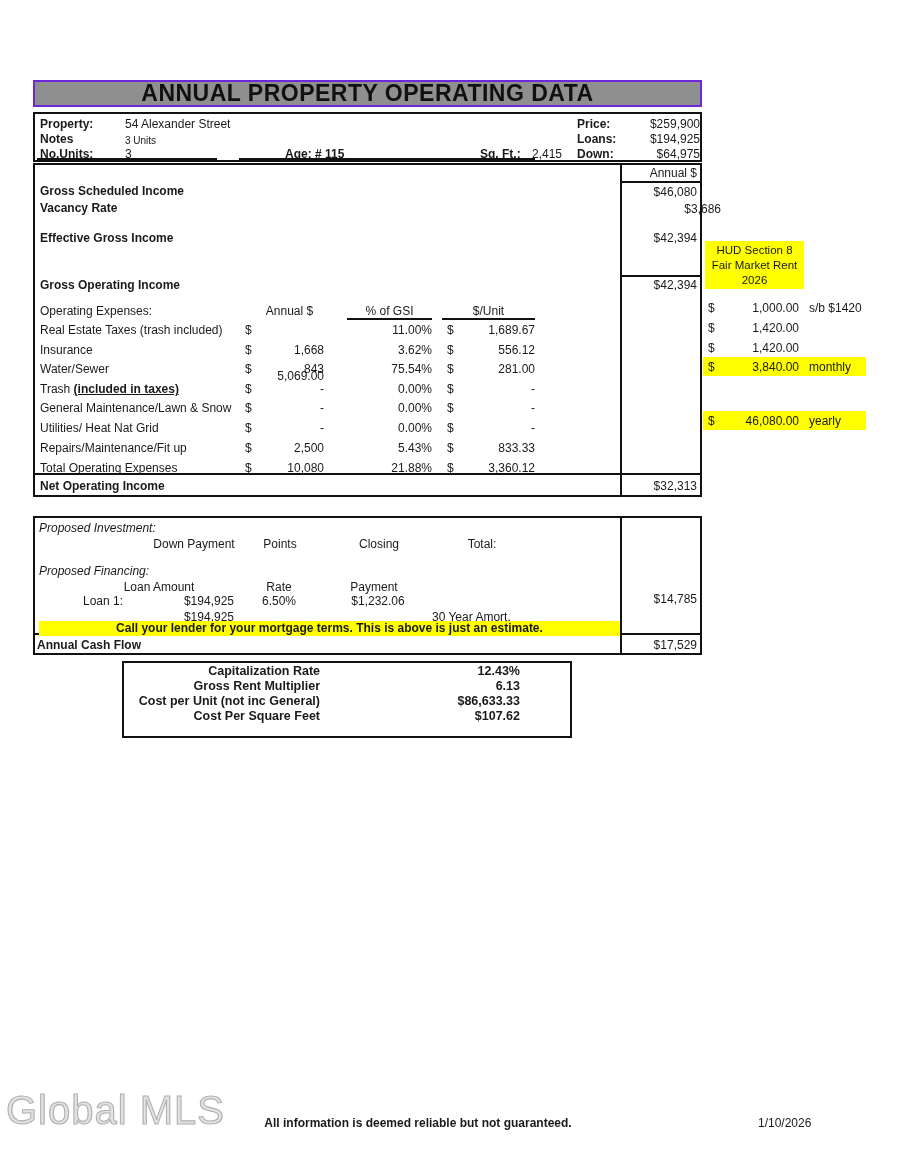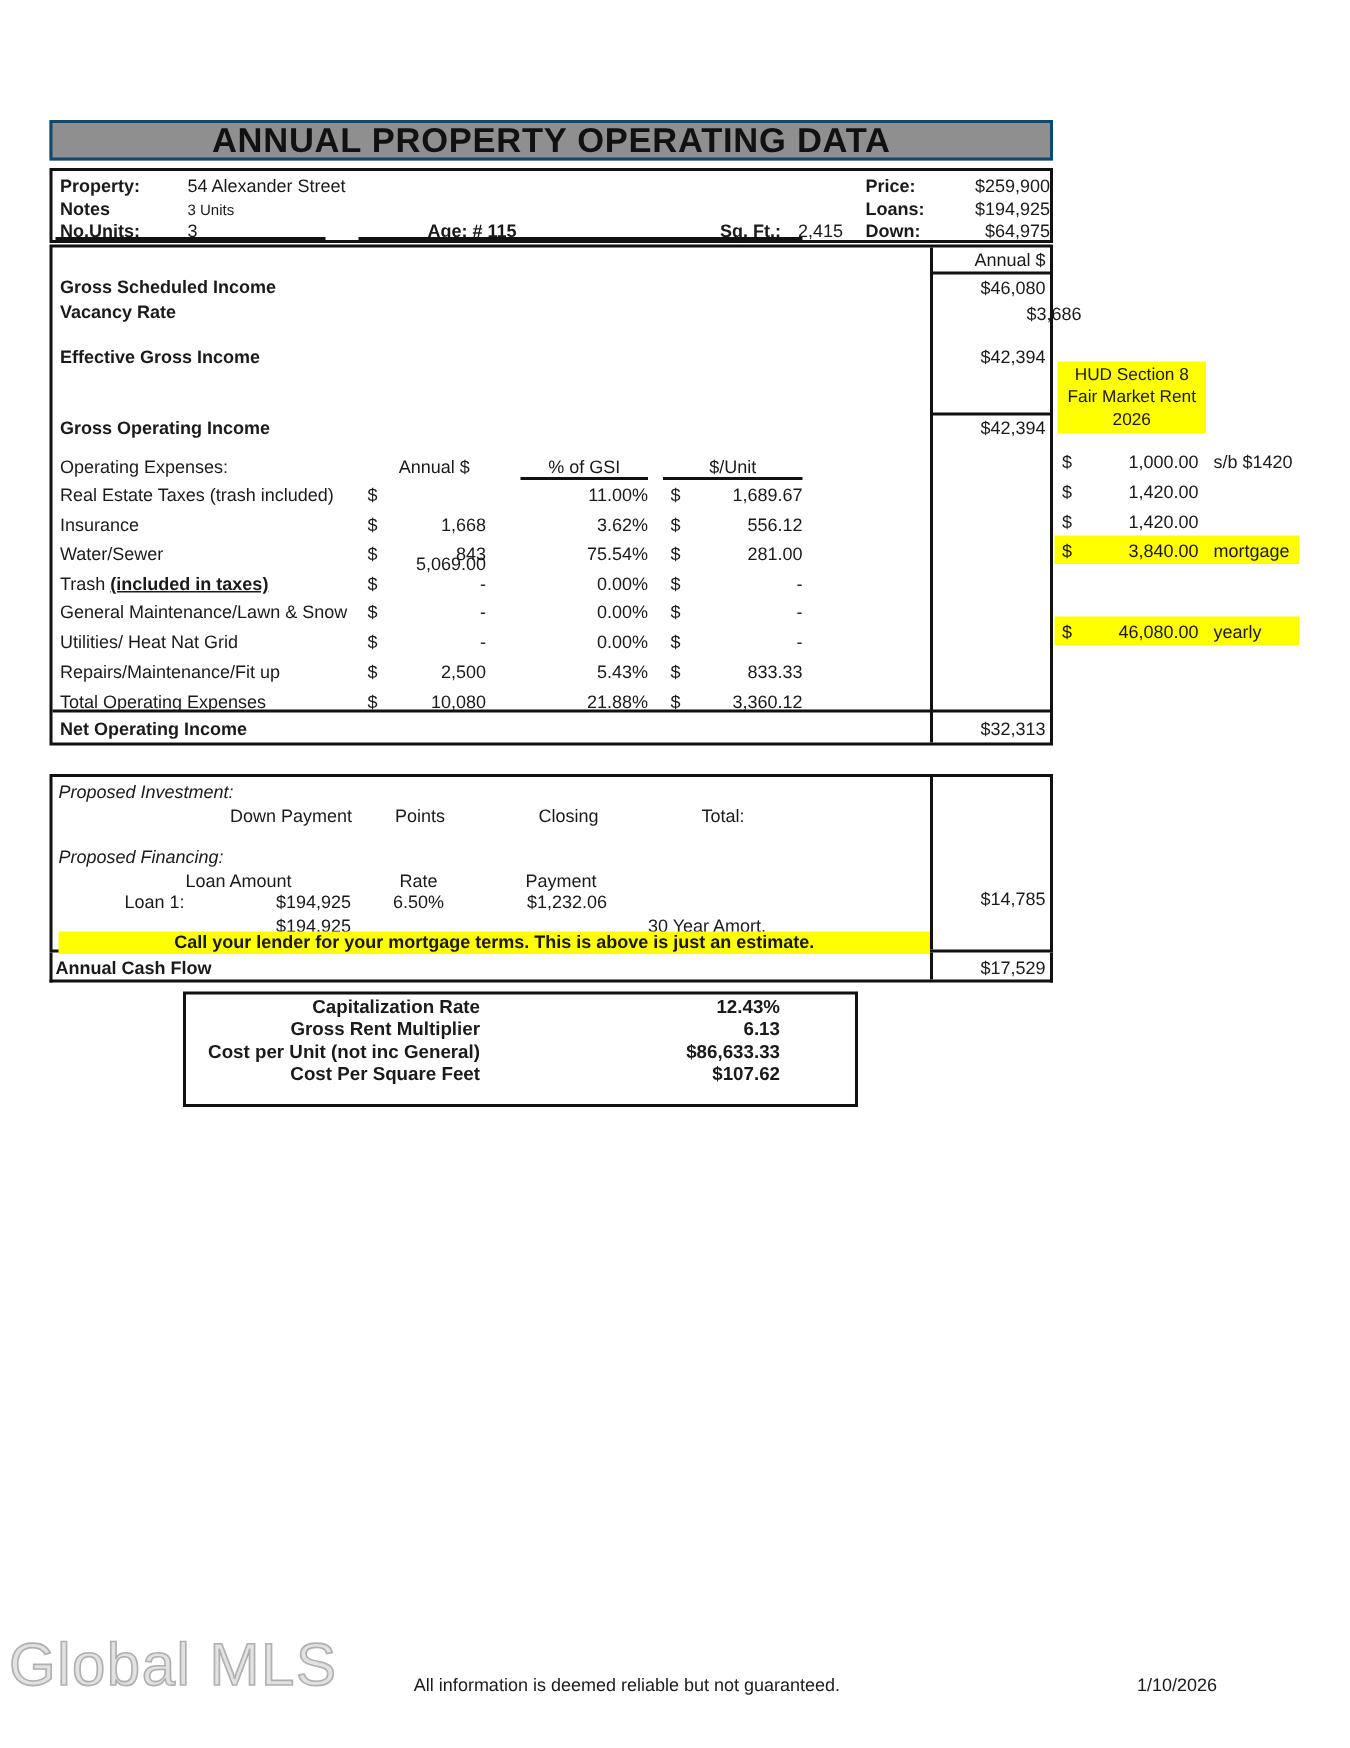--- a/index.html
+++ b/index.html
@@ -11,21 +11,21 @@
   .abs { position:absolute; }
   .b { font-weight:bold; }
   .i { font-style:italic; }
   .t12 { font-size:12px; line-height:14px; white-space:nowrap; }
   .t10 { font-size:10px; line-height:13px; white-space:nowrap; }
   .right { text-align:right; }
   .center { text-align:center; }
 
   .title-bar {
     left:33px; top:80px; width:669px; height:27px;
-    background:#8f8f8f; border:2px solid #0c4a6e;
+    background:#8f8f8f; border:2px solid #6d28d9;
     display:flex; align-items:center; justify-content:center;
     box-sizing:border-box;
   }
   .title-bar span { font-size:23px; font-weight:bold; letter-spacing:.5px; color:#111; white-space:nowrap; }
 
   .prop-box { left:33px; top:112px; width:669px; height:50px; border:2px solid #111; box-sizing:border-box; }
   .main-box { left:33px; top:163px; width:669px; height:334px; border:2px solid #111; box-sizing:border-box; }
   .vdivider { position:absolute; top:0; bottom:0; left:585px; width:0; border-left:2px solid #111; }
   .hline { position:absolute; height:0; border-top:2px solid #111; }
 
@@ -55,21 +55,21 @@
   .metric-row { display:flex; font-size:12.5px; line-height:15px; font-weight:bold; white-space:nowrap; }
   .metric-row .ml { width:196px; text-align:right; }
   .metric-row .mv { width:200px; text-align:right; }
 
   .cpos { transform:translateX(-50%); white-space:nowrap; }
 
   .watermark {
     left:6px; top:1088px; font-size:40px; letter-spacing:1px; white-space:nowrap;
     color:#e2e2e2; -webkit-text-stroke:1.1px #b0b0b0;
   }
-  .disclaimer { left:0; top:1116px; width:836px; text-align:center; font-size:12px; }
+  .disclaimer { left:0; top:1116px; width:836px; text-align:center; font-size:12px;font-weight:bold; }
   .footdate { left:758px; top:1116px; font-size:12px; }
 </style>
 </head>
 <body>
 
 <div class="page">
 
   <div class="abs title-bar">
     <span>ANNUAL PROPERTY OPERATING DATA</span>
   </div>
@@ -206,21 +206,21 @@
         <span class="note" style=""></span>
       </div>
       <div class="hud-row" style="top: 338px;">
         <span class="cur" style="">$</span>
         <span class="amt" style="">1,420.00</span>
         <span class="note" style=""></span>
       </div>
       <div class="hud-row hud-hl" style="top: 357px; background: rgb(255, 255, 0);">
         <span class="cur" style="">$</span>
         <span class="amt" style="">3,840.00</span>
-        <span class="note" style="">mortgage</span>
+        <span class="note" style="">monthly</span>
       </div>
       <div class="hud-row hud-hl" style="top: 411px; background: rgb(255, 255, 0);">
         <span class="cur" style="">$</span>
         <span class="amt" style="">46,080.00</span>
         <span class="note" style="">yearly</span>
       </div>
     </div>
 
   <div class="abs invest-box">
     <div class="vdivider"></div>

